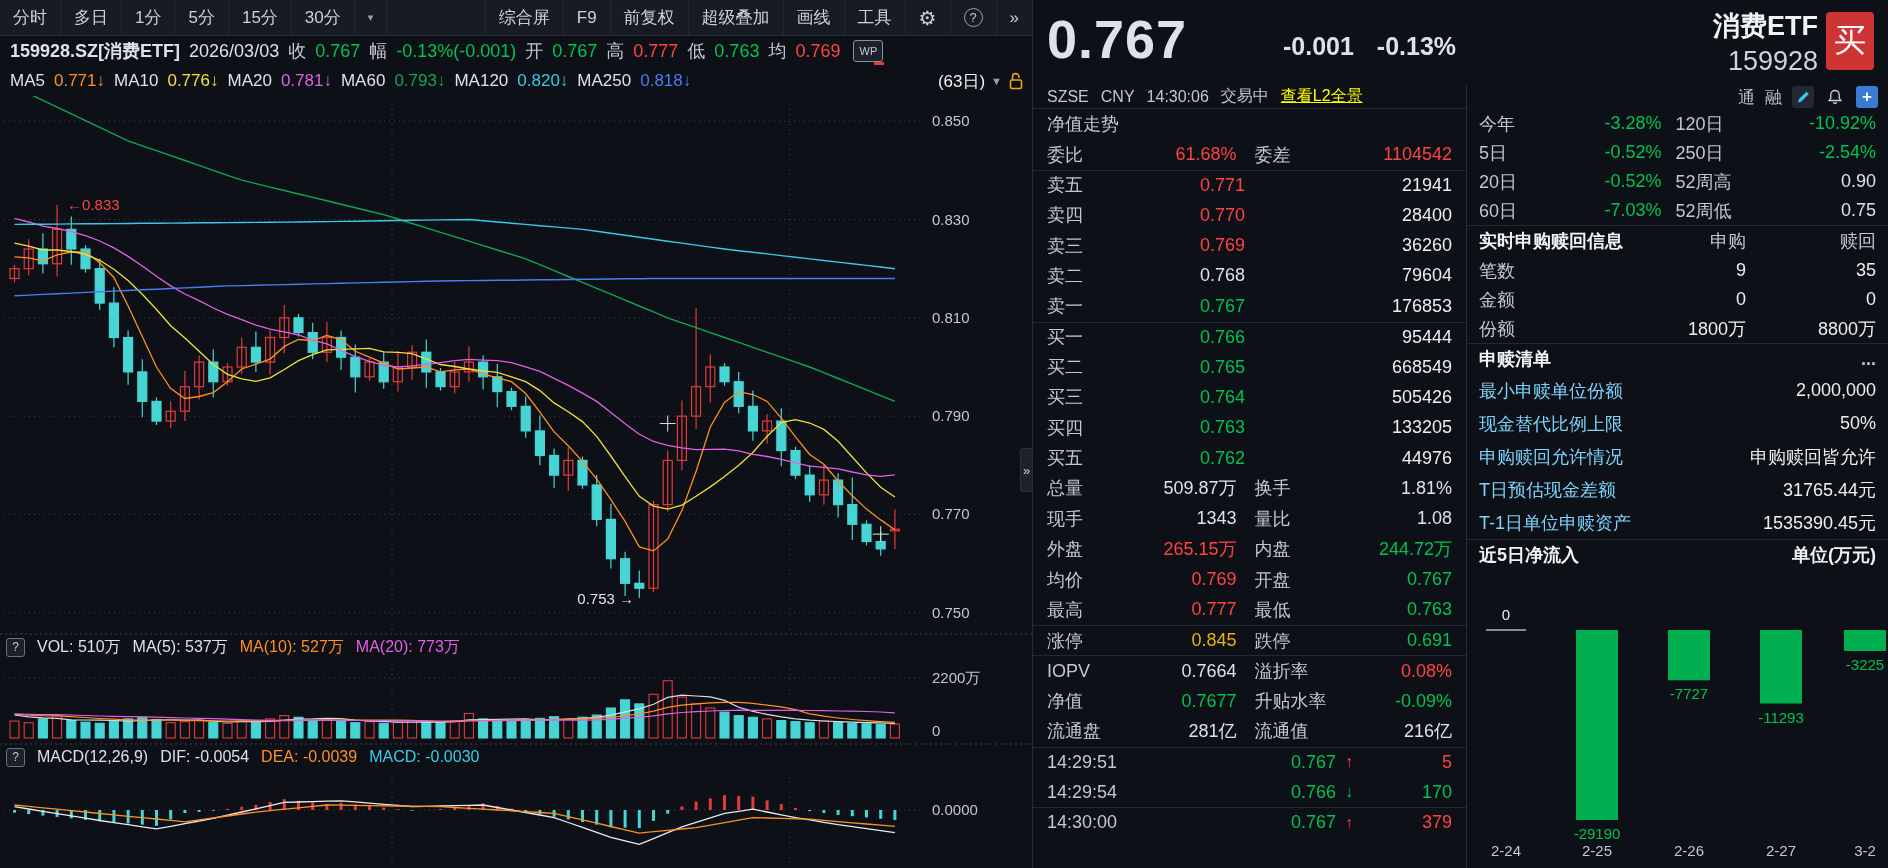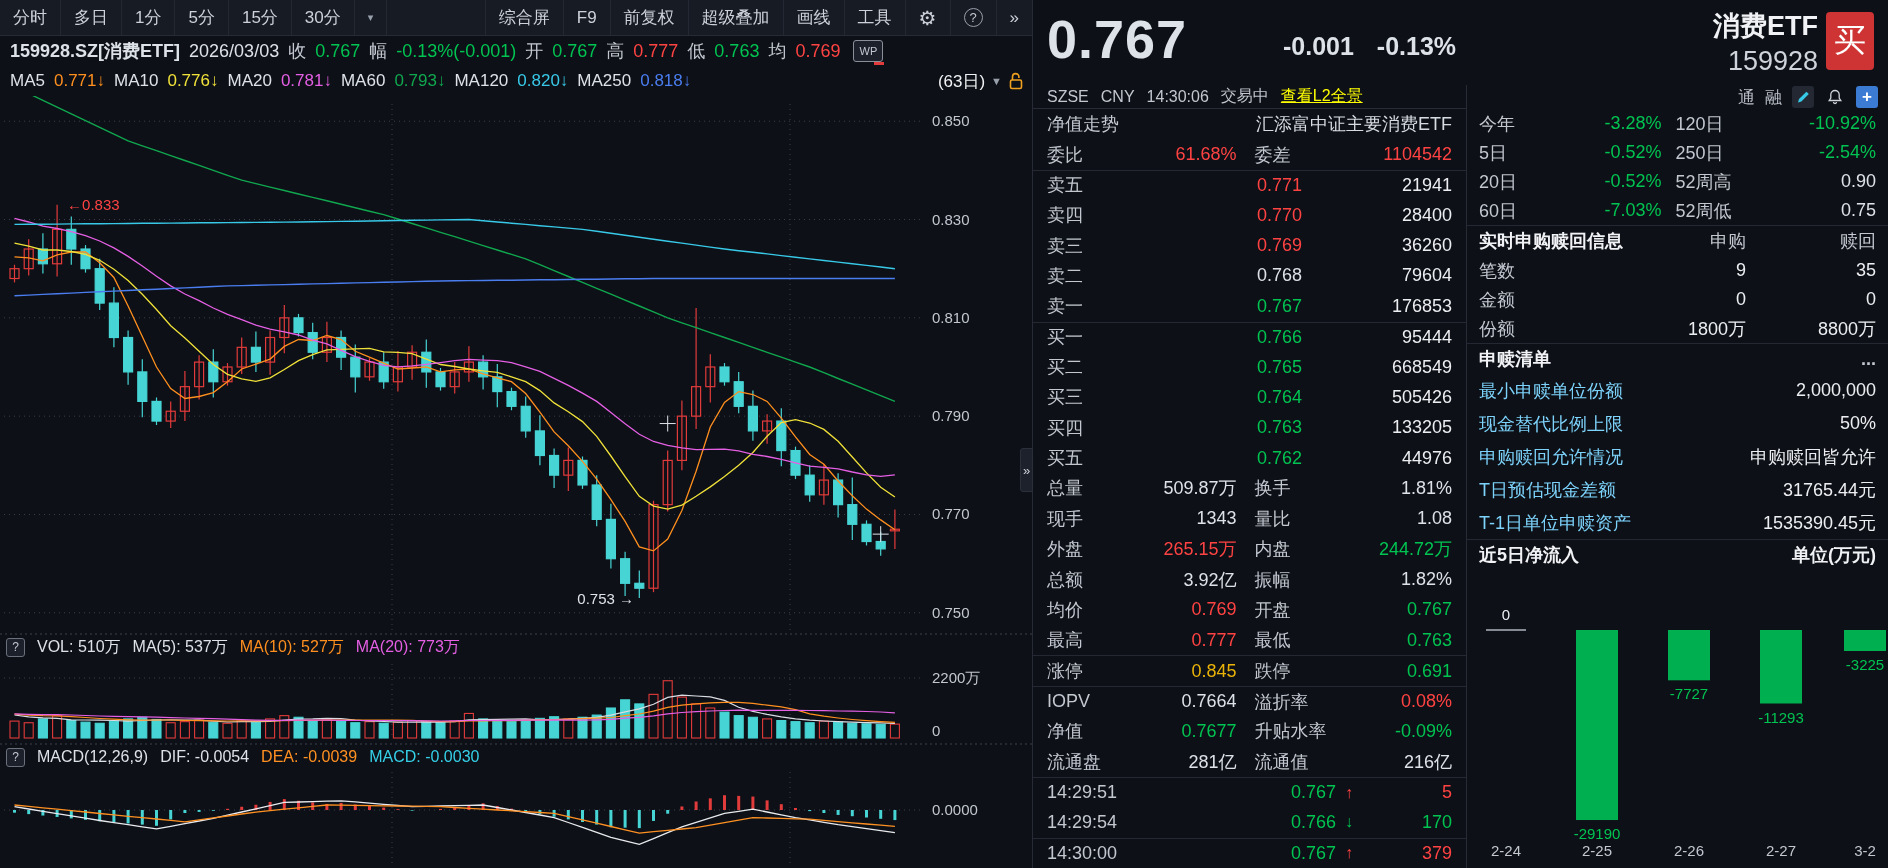--- a/index.html
+++ b/index.html
@@ -58,21 +58,21 @@
              gap:12px; padding-left:14px; font-size:16px; color:#c2c7d0; border-bottom:1px solid #262b36; white-space:nowrap; }
   .l2link { color:#ffff00; text-decoration:underline; cursor:pointer; }
   .qtable { position:absolute; left:1033px; top:109px; width:433px; height:759px; display:flex; flex-direction:column; font-size:18px; }
   .qrow { height:30.36px; flex:0 0 auto; display:flex; align-items:center; padding:0 14px; white-space:nowrap; }
   .qrow.tline { border-top:1px solid #232833; }
   .lab { color:#c2c7d0; }
   .cell-l1 { width:96px; color:#c2c7d0; }
   .cell-v1 { flex:1; text-align:right; }
   .cell-l2 { width:104px; margin-left:18px; color:#c2c7d0; }
   .cell-v2 { flex:1; text-align:right; }
-  .book-v { flex:1; text-align:right; }
+  .book-v { flex:1; text-align:center; }
   .book-q { width:150px; text-align:right; color:#eceef2; }
   .tick-t { width:110px; color:#c2c7d0; }
   .tick-p { flex:1; text-align:right; }
   .tick-a { width:26px; text-align:center; font-size:16px; }
   .tick-q { width:90px; text-align:right; }
 
   
   .rtools { position:absolute; left:1467px; top:85px; width:421px; height:24px; display:flex; align-items:center;
             justify-content:flex-end; gap:10px; padding-right:10px; font-size:17px; color:#b9bec8; }
   .chip { width:22px; height:22px; border-radius:3px; display:flex; align-items:center; justify-content:center; }
@@ -503,21 +503,20 @@
     <span>SZSE</span>
     <span>CNY</span>
     <span>14:30:06</span>
     <span>交易中</span>
     <span class="l2link">查看L2全景</span>
   </div>
 
   <div class="qtable" id="qtable">
       <div class="qrow">
         <span class="lab">净值走势</span>
-        <span class="cell-v1" style="color: rgb(215, 219, 226);">汇添富中证主要消费ETF</span>
       </div>
       <div class="qrow">
         <span class="cell-l1">委比</span>
         <span class="cell-v1" style="color: rgb(255, 67, 67);">61.68%</span>
         <span class="cell-l2">委差</span>
         <span class="cell-v2" style="color: rgb(255, 67, 67);">1104542</span>
       </div>
       <div class="qrow tline">
         <span class="cell-l1">卖五</span>
         <span class="book-v" style="color: rgb(255, 67, 67);">0.771</span>
@@ -578,26 +577,20 @@
         <span class="cell-l1">现手</span>
         <span class="cell-v1" style="color: rgb(221, 225, 232);">1343</span>
         <span class="cell-l2">量比</span>
         <span class="cell-v2" style="color: rgb(221, 225, 232);">1.08</span>
       </div>
       <div class="qrow">
         <span class="cell-l1">外盘</span>
         <span class="cell-v1" style="color: rgb(255, 67, 67);">265.15万</span>
         <span class="cell-l2">内盘</span>
         <span class="cell-v2" style="color: rgb(0, 195, 81);">244.72万</span>
-      </div>
-      <div class="qrow">
-        <span class="cell-l1">总额</span>
-        <span class="cell-v1" style="color: rgb(221, 225, 232);">3.92亿</span>
-        <span class="cell-l2">振幅</span>
-        <span class="cell-v2" style="color: rgb(221, 225, 232);">1.82%</span>
       </div>
       <div class="qrow">
         <span class="cell-l1">均价</span>
         <span class="cell-v1" style="color: rgb(255, 67, 67);">0.769</span>
         <span class="cell-l2">开盘</span>
         <span class="cell-v2" style="color: rgb(0, 195, 81);">0.767</span>
       </div>
       <div class="qrow">
         <span class="cell-l1">最高</span>
         <span class="cell-v1" style="color: rgb(255, 67, 67);">0.777</span>

